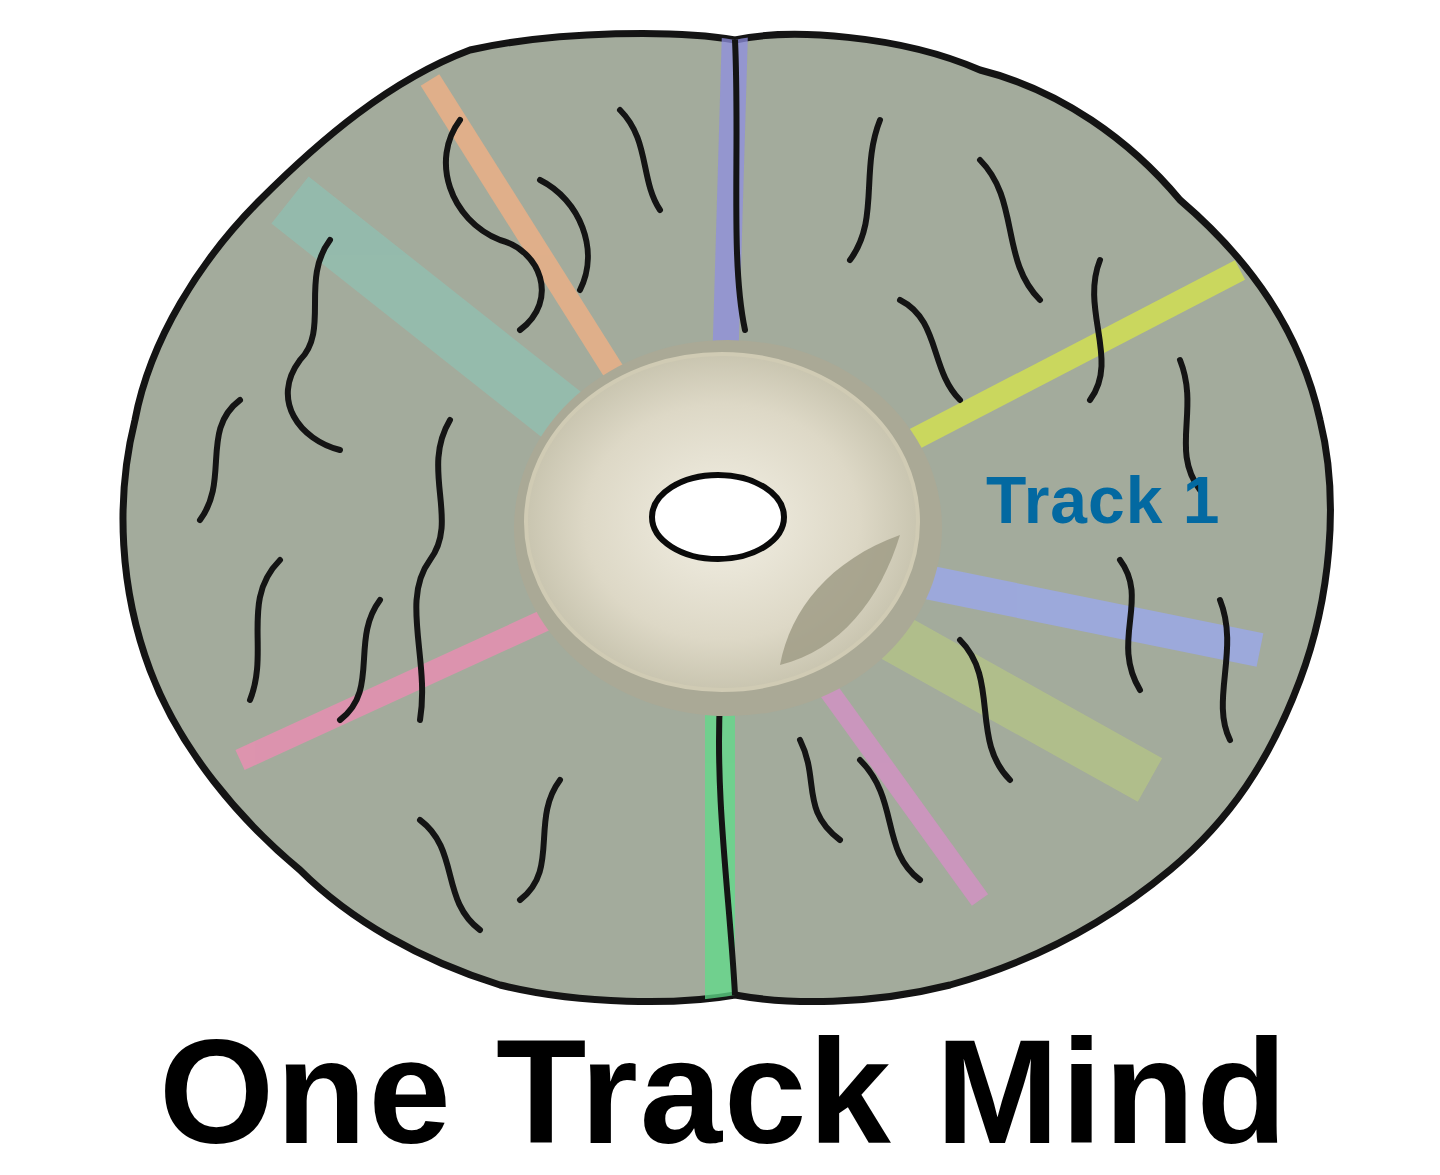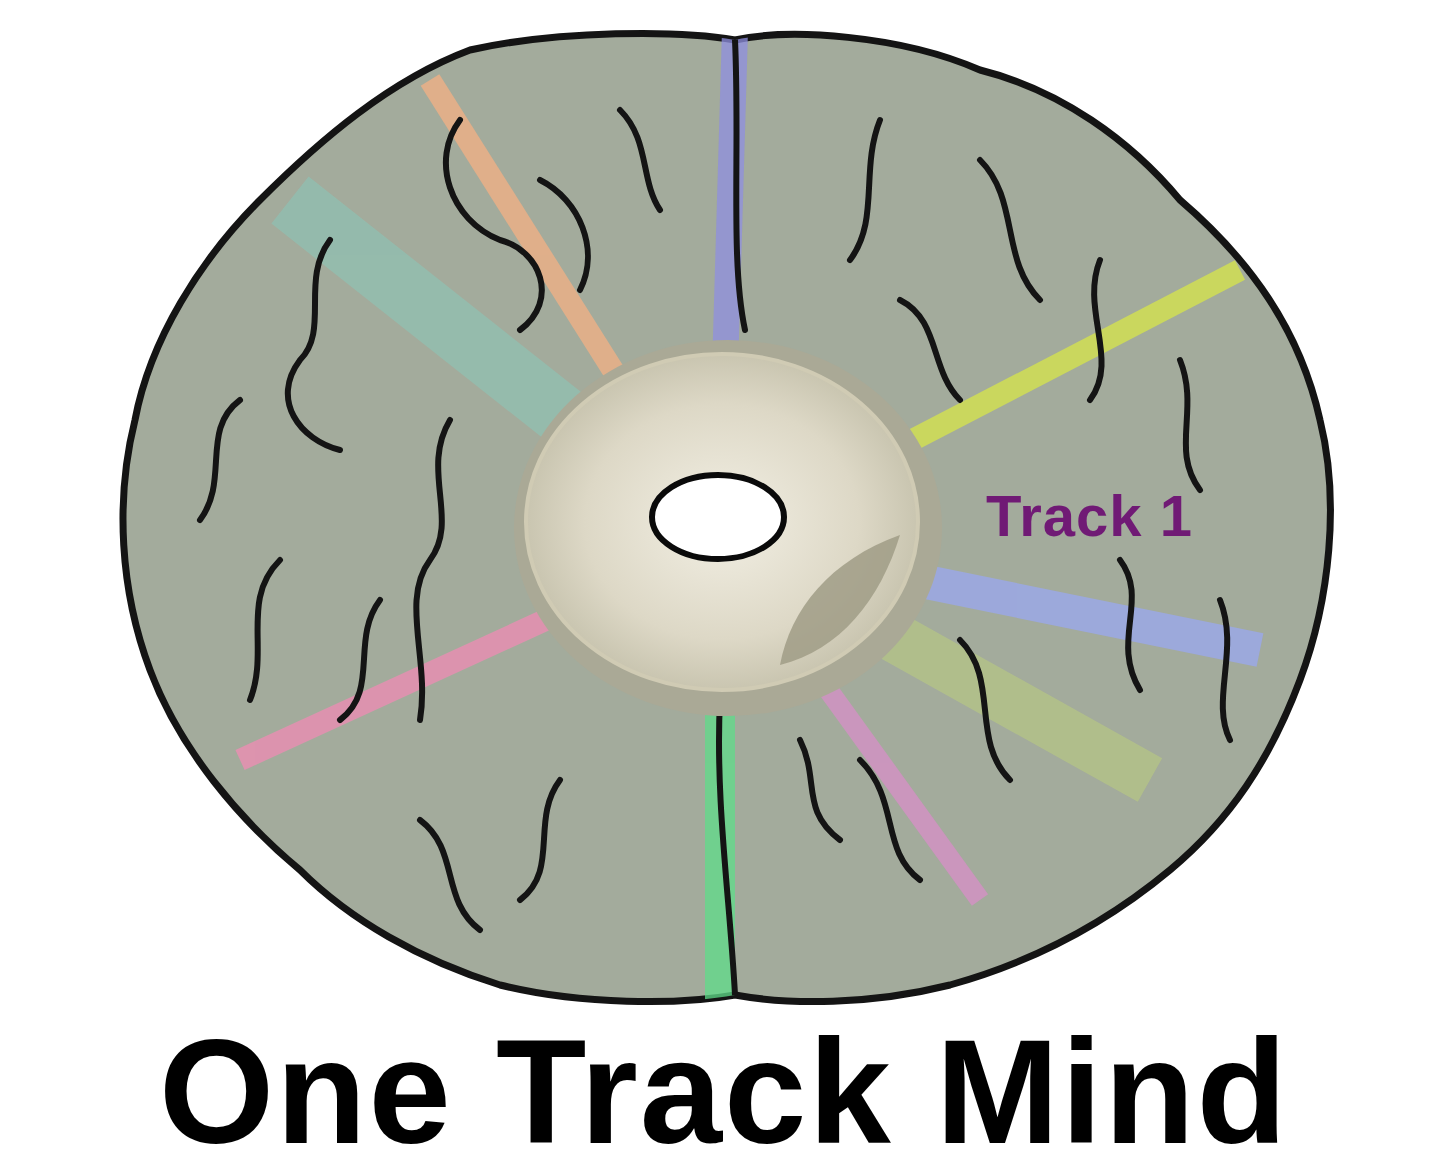--- a/index.html
+++ b/index.html
@@ -1,18 +1,18 @@
 <!DOCTYPE html>
 <html><head>
 <meta charset="utf-8">
 <style>
   html, body { margin: 0; padding: 0; background: #ffffff; }
   body { width: 1440px; height: 1175px; position: relative; overflow: hidden; font-family: "Liberation Sans", sans-serif; }
   #art { position: absolute; left: 0; top: 0; width: 1440px; height: 1040px; }
-  .track-label { position: absolute; left: 986px; top: 462px; font-size: 58px; font-weight: bold; color: #701a75; letter-spacing: 1px; font-family: "Liberation Sans", sans-serif; margin-top: 20px; }
+  .track-label { position: absolute; left: 986px; top: 462px; font-size: 66px; font-weight: bold; color: #0369a1; letter-spacing: 1px; font-family: "Liberation Sans", sans-serif; }
   .title { position: absolute; left: 4px; width: 1440px; top: 1018px; text-align: center; font-size: 148px; font-weight: bold; color: #000; letter-spacing: 2px; font-family: "Liberation Sans", sans-serif; line-height: 1; }
 </style>
 </head>
 <body>
 
 <svg id="art" viewBox="0 0 1440 1040" xmlns="http://www.w3.org/2000/svg">
   <defs>
     <clipPath id="brainClip">
       <path d="M470,50 C560,30 680,30 735,40 C790,28 900,35 980,70 C1060,90 1130,140 1180,200 C1250,260 1300,330 1320,420 C1340,500 1330,600 1300,680 C1270,760 1230,820 1170,870 C1110,920 1040,960 950,985 C870,1005 790,1005 735,995 C680,1005 580,1005 500,985 C420,960 350,920 300,870 C240,820 180,750 150,670 C120,590 115,500 135,420 C150,340 200,260 260,200 C320,140 390,80 470,50 Z"></path>
     </clipPath>

